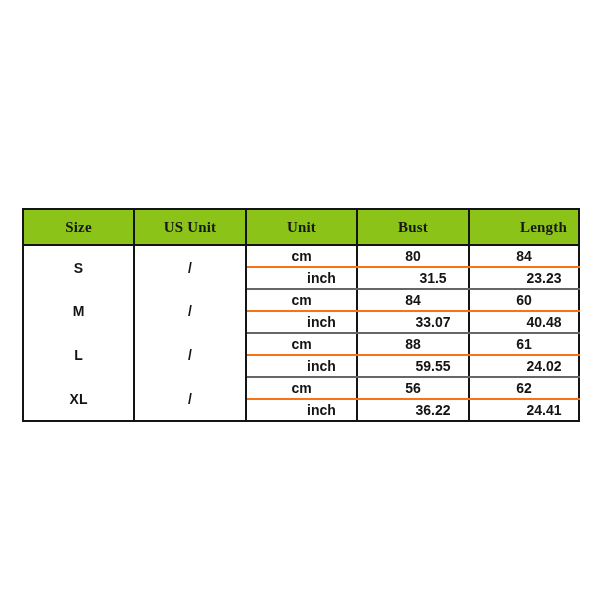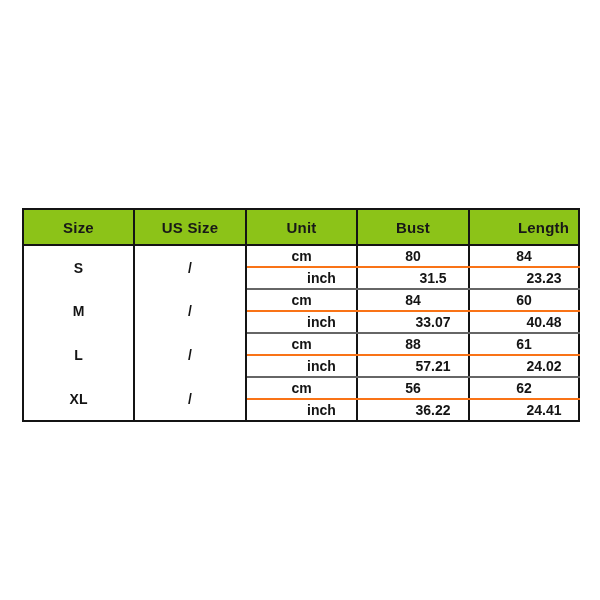--- a/index.html
+++ b/index.html
@@ -42,20 +42,21 @@
     color: #181818;
     font-weight: bold;
     font-size: 15px;
     height: 32px;
     text-align: center;
     vertical-align: middle;
     border-left: 2px solid #141414;
     border-right: 2px solid #141414;
     border-bottom: 2px solid #141414;
     letter-spacing: 0.2px;
+    font-family: Liberation Serif, serif;
   }
   table.size-chart thead th:first-child { border-left: none; }
   table.size-chart thead th:last-child  { border-right: none; padding-left: 40px; }
 
   
   table.size-chart tbody td {
     color: #141414;
     font-weight: bold;
     font-size: 14px;
     height: 20px;
@@ -96,21 +97,21 @@
       <col class="c-size">
       <col class="c-ussize">
       <col class="c-unit">
       <col class="c-bust">
       <col class="c-length">
     </colgroup>
 
     <thead>
       <tr>
         <th>Size</th>
-        <th>US Size</th>
+        <th>US Unit</th>
         <th>Unit</th>
         <th>Bust</th>
         <th>Length</th>
       </tr>
     </thead>
 
     <tbody>
 
       <tr class="row-cm">
         <td class="size-cell" rowspan="2">S</td>
@@ -140,21 +141,21 @@
 
       <tr class="row-cm">
         <td class="size-cell" rowspan="2">L</td>
         <td class="ussize-cell" rowspan="2">/</td>
         <td class="sub">cm</td>
         <td class="sub">88</td>
         <td class="sub">61</td>
       </tr>
       <tr class="row-inch">
         <td>inch</td>
-        <td>57.21</td>
+        <td>59.55</td>
         <td>24.02</td>
       </tr>
 
       <tr class="row-cm">
         <td class="size-cell" rowspan="2">XL</td>
         <td class="ussize-cell" rowspan="2">/</td>
         <td class="sub">cm</td>
         <td class="sub">56</td>
         <td class="sub">62</td>
       </tr>

